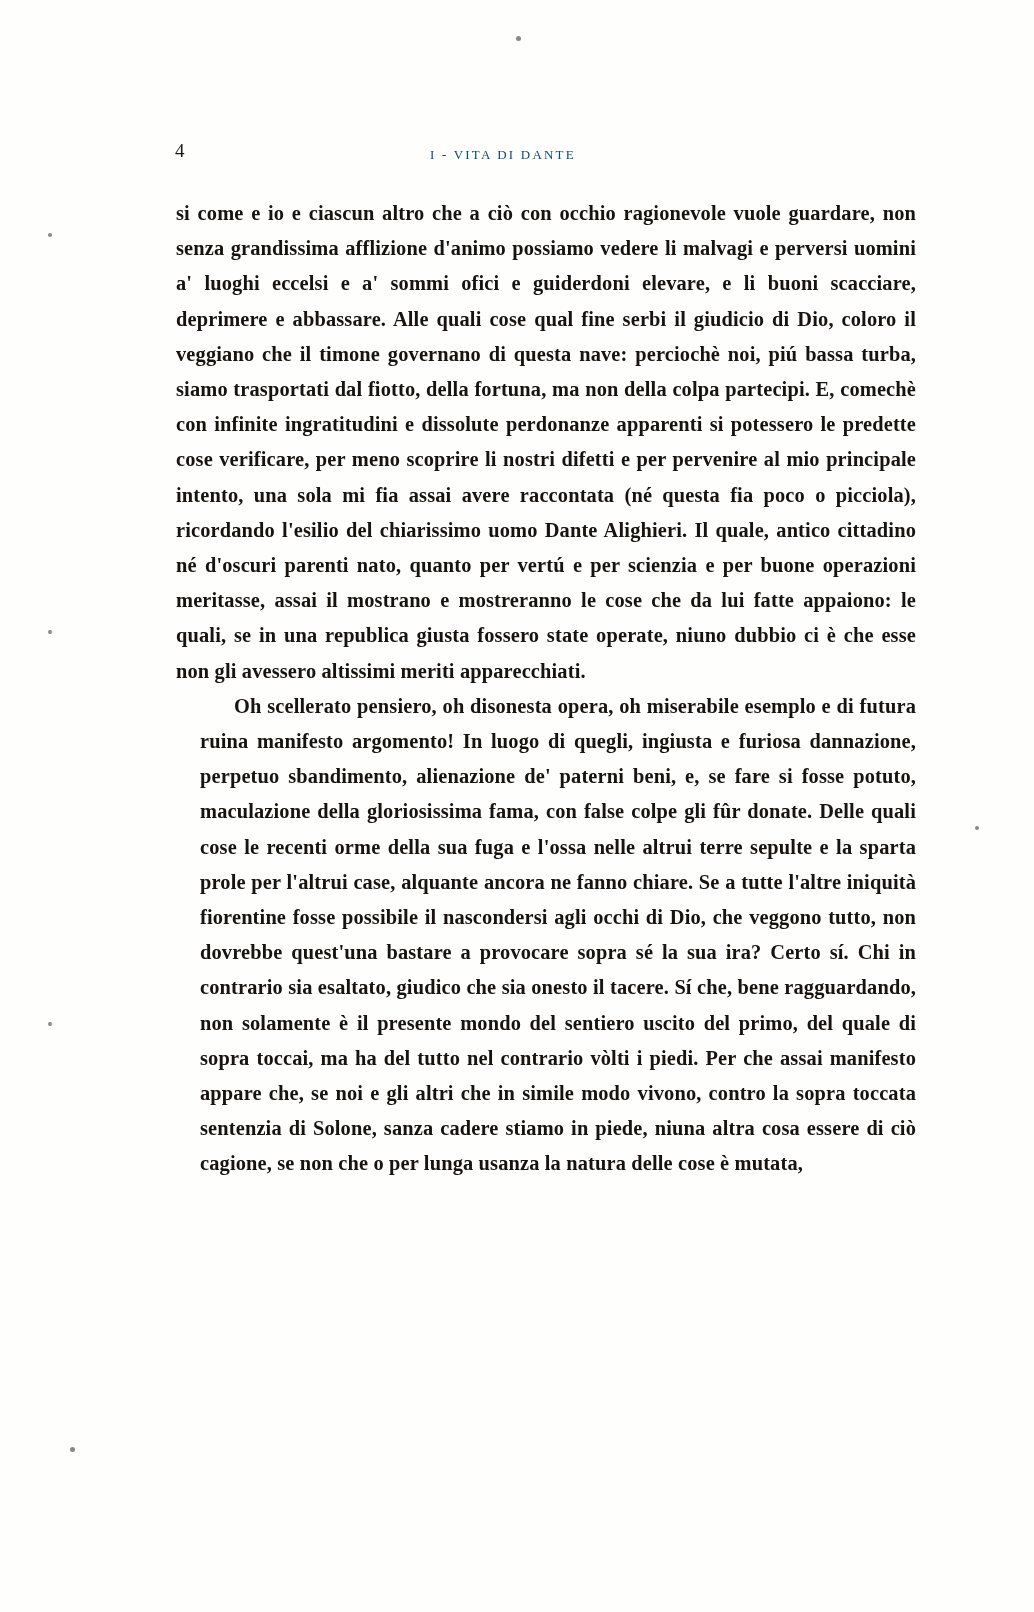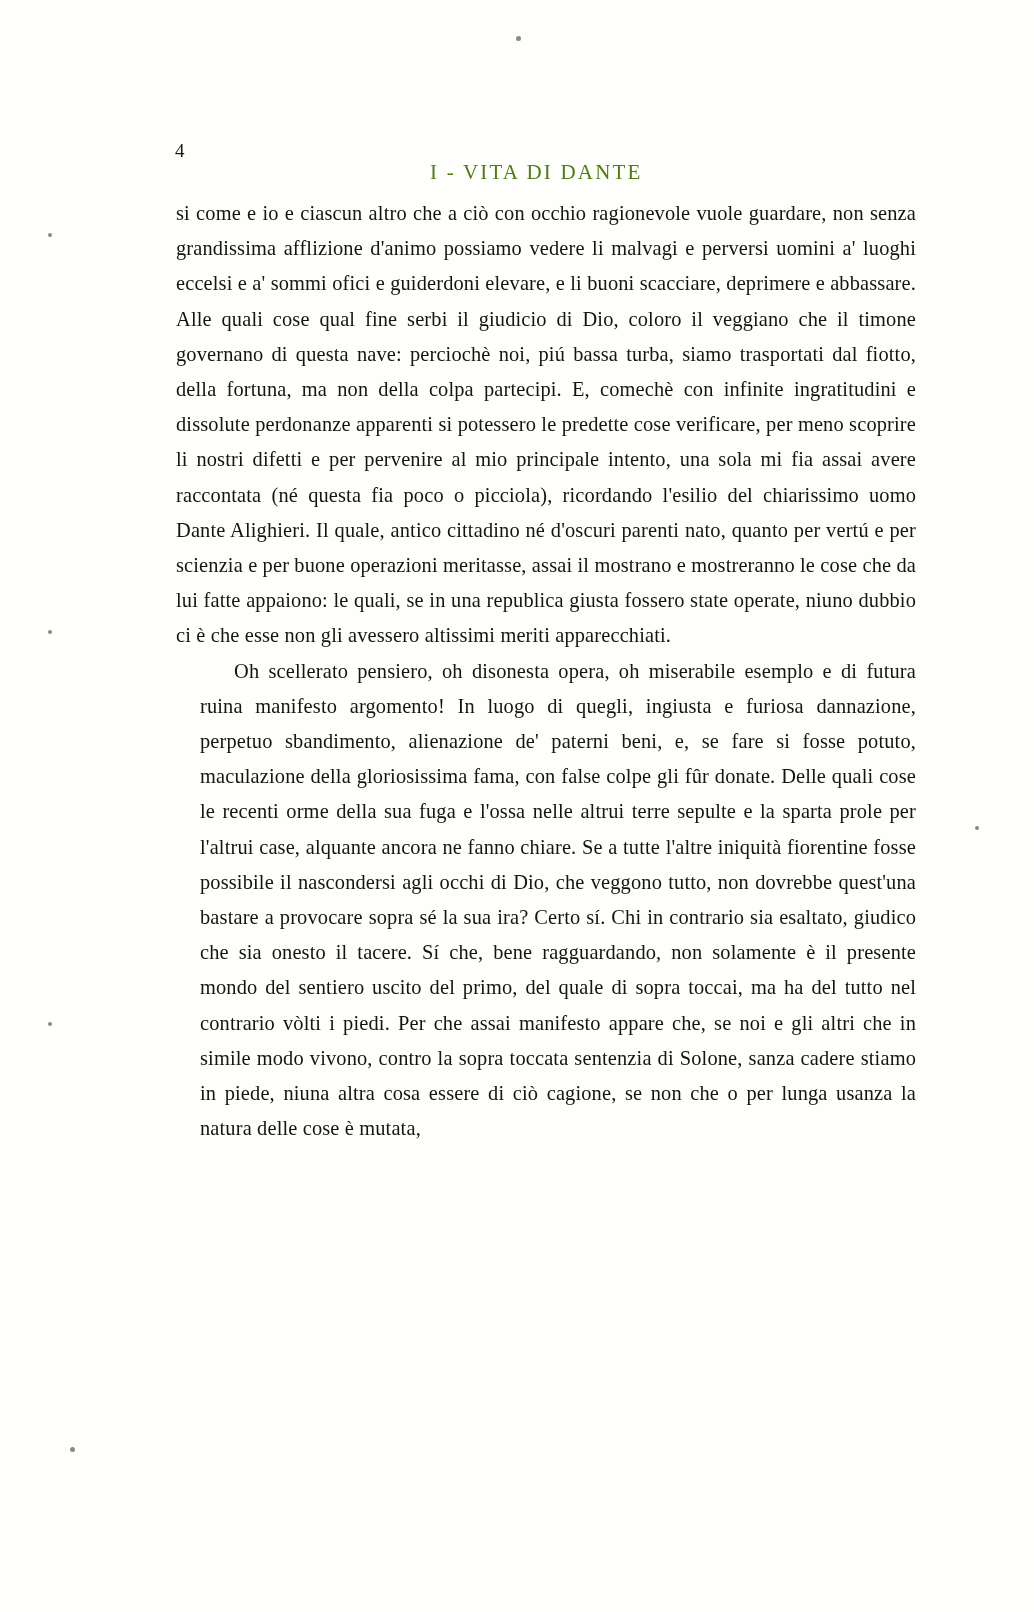--- a/index.html
+++ b/index.html
@@ -43,24 +43,24 @@
     position: absolute;
     left: 0;
     top: 0;
     font-size: 19px;
     letter-spacing: 0.5px;
     color: #1b1815;
   }
   .running-title {
     position: absolute;
     left: 255px;
-    top: 20px;
-    font-size: 21px;
+    top: 7px;
+    font-size: 13px;
     letter-spacing: 2.2px;
-    color: #4d7c0f;
+    color: #0c4a6e;
     white-space: nowrap;
   }
 
   .body-text {
     position: absolute;
     left: 176px;
     top: 196px;
     width: 740px;
   }
 
@@ -71,21 +71,21 @@
     text-align: justify;
     color: #17140f;
     letter-spacing: 0.15px;
   }
   .para + .para {
     text-indent: 34px;
     margin-left: 24px;
   }
 
   
-  .para { text-rendering: optimizeLegibility; }
+  .para { text-rendering: optimizeLegibility; font-weight: bold; }
 </style>
 </head>
 <body>
 
 <div class="page">
 
   <div class="speck" style="left:516px; top:36px; width:5px; height:5px;"></div>
   <div class="speck" style="left:48px; top:233px; width:4px; height:4px;"></div>
   <div class="speck" style="left:48px; top:630px; width:4px; height:4px;"></div>
   <div class="speck" style="left:48px; top:1022px; width:4px; height:4px;"></div>

